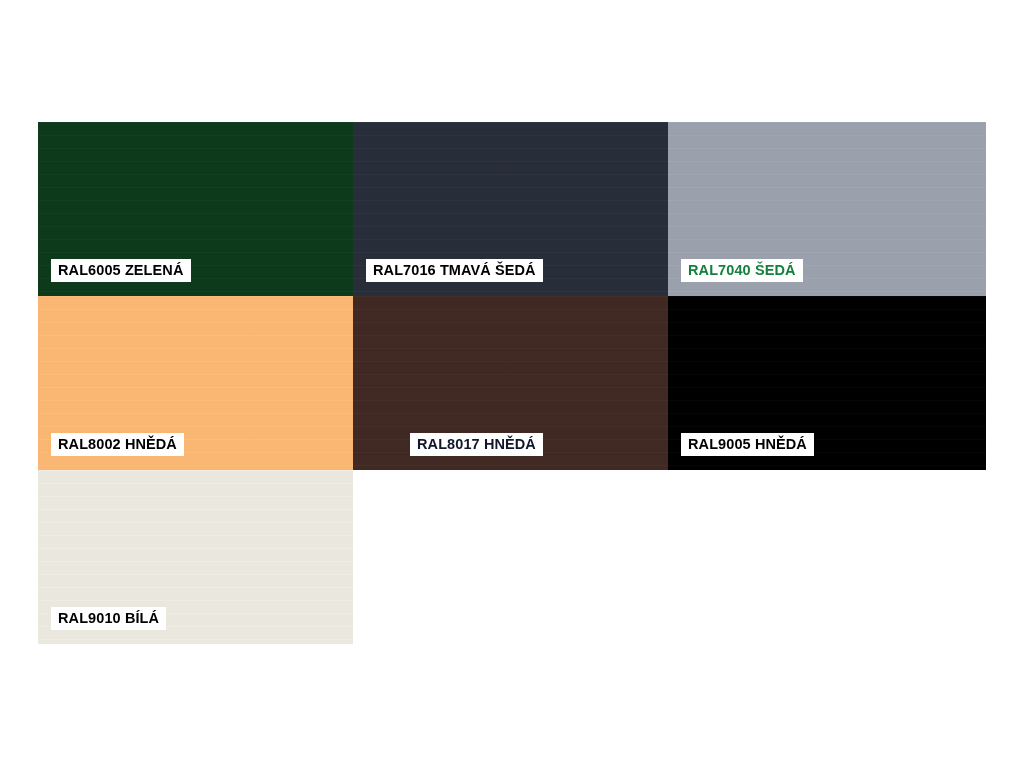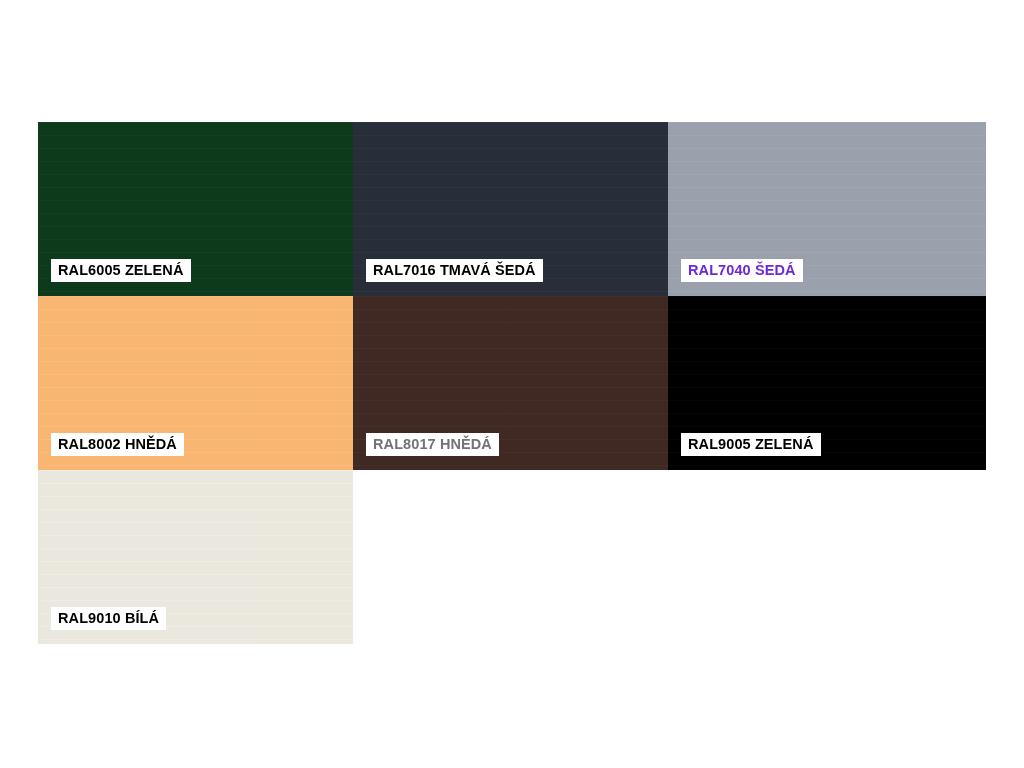--- a/index.html
+++ b/index.html
@@ -75,36 +75,36 @@
     <div class="swatch-label" style="background-color: rgb(255, 255, 255); color: rgb(0, 0, 0);">RAL6005 ZELENÁ</div>
   </div>
 
   <div class="swatch" style="background-color: rgb(41, 47, 58);">
     <div class="sheen"></div>
     <div class="swatch-label" style="background-color: rgb(255, 255, 255); color: rgb(0, 0, 0); text-align: right;">RAL7016 TMAVÁ ŠEDÁ</div>
   </div>
 
   <div class="swatch" style="background-color: rgb(157, 164, 176);">
     <div class="sheen"></div>
-    <div class="swatch-label" style="background-color: rgb(255, 255, 255); color: #6d28d9; margin-top: 28px;">RAL7040 ŠEDÁ</div>
+    <div class="swatch-label" style="background-color: rgb(255, 255, 255); color: #15803d; margin-top: 28px;">RAL7040 ŠEDÁ</div>
   </div>
 
   <div class="swatch" style="background-color: #fdba74;">
     <div class="sheen"></div>
     <div class="swatch-label" style="background-color: rgb(255, 255, 255); color: rgb(0, 0, 0);">RAL8002 HNĚDÁ</div>
   </div>
 
   <div class="swatch" style="background-color: rgb(65, 42, 35);">
     <div class="sheen"></div>
-    <div class="swatch-label" style="background-color: rgb(255, 255, 255); color: #737373;">RAL8017 HNĚDÁ</div>
+    <div class="swatch-label" style="background-color: rgb(255, 255, 255); color: #0f172a; margin-left: 44px;">RAL8017 HNĚDÁ</div>
   </div>
 
   <div class="swatch" style="background-color: rgb(0, 0, 0);">
     <div class="sheen"></div>
-    <div class="swatch-label" style="background-color: rgb(255, 255, 255); color: rgb(0, 0, 0);">RAL9005 ZELENÁ</div>
+    <div class="swatch-label" style="background-color: rgb(255, 255, 255); color: rgb(0, 0, 0);">RAL9005 HNĚDÁ</div>
   </div>
 
   <div class="swatch" style="background-color: rgb(239, 236, 226);">
     <div class="sheen"></div>
     <div class="swatch-label" style="background-color: rgb(255, 255, 255); color: rgb(0, 0, 0); margin-top: 16px;">RAL9010 BÍLÁ</div>
   </div>
 
   <div class="swatch empty">
     
     

